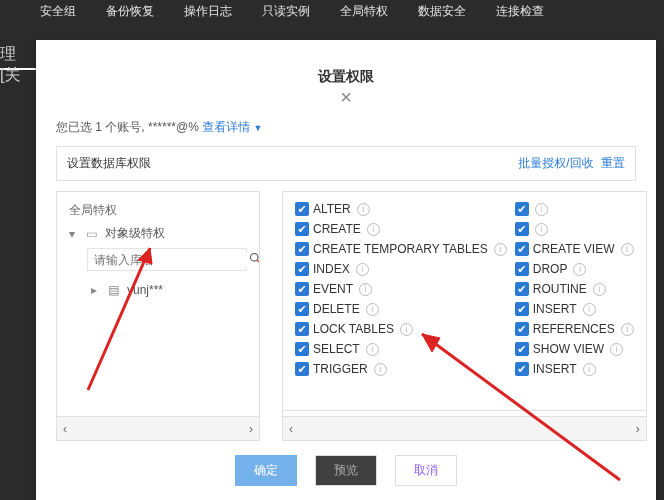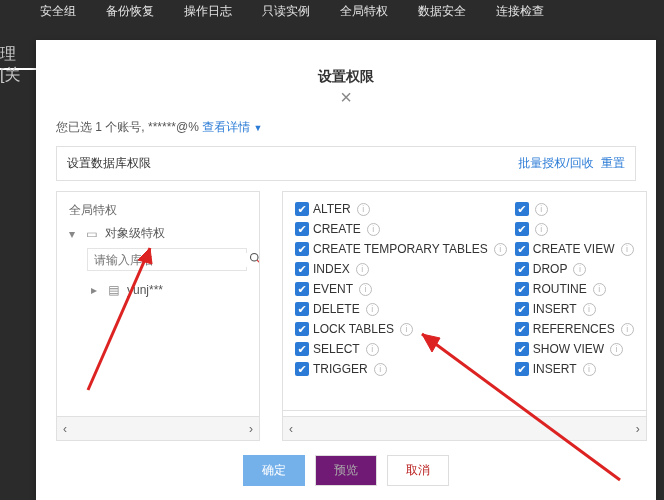--- a/index.html
+++ b/index.html
@@ -80,26 +80,26 @@
       position: relative;
     }
     .pr-foot .cb {
       width: 14px; height: 14px; background: #2b7bd6; color: #fff; font-size: 11px;
       display: inline-flex; align-items: center; justify-content: center; cursor: pointer; border-radius: 2px;
     }
     .pr-foot .link { color: #2b7bd6; cursor: pointer; }
     .ext { color: #2b7bd6; font-size: 11px; }
     .m-foot {
       position: absolute; bottom: 14px; left: 0; right: 0;
-      display: flex; gap: 10px; justify-content: center;
+      display: flex; gap: 18px; justify-content: center;
     }
     .btn { padding: 6px 18px; font-size: 12px; cursor: pointer; border: 1px solid transparent; }
     .btn-primary { background: #74b0ea; color: #fff; }
-    .btn-ghost { background: #701a75; border-color: #ddd; color: #aaa; }
-    .btn-cancel { background: #fff; border-color: #ddd; color: #b91c1c; }
+    .btn-ghost { background: #404040; border-color: #ddd; color: #aaa; }
+    .btn-cancel { background: #fff; border-color: #ddd; color: #8b5cf6; }
     
     .arrow { position: absolute; pointer-events: none; }
     svg line, svg polygon { stroke: #d22; fill: #d22; }
   </style>
 </head>
 <body>
 
 <div class="bg-tabs">
   <span>安全组</span>
     <span>备份恢复</span>

